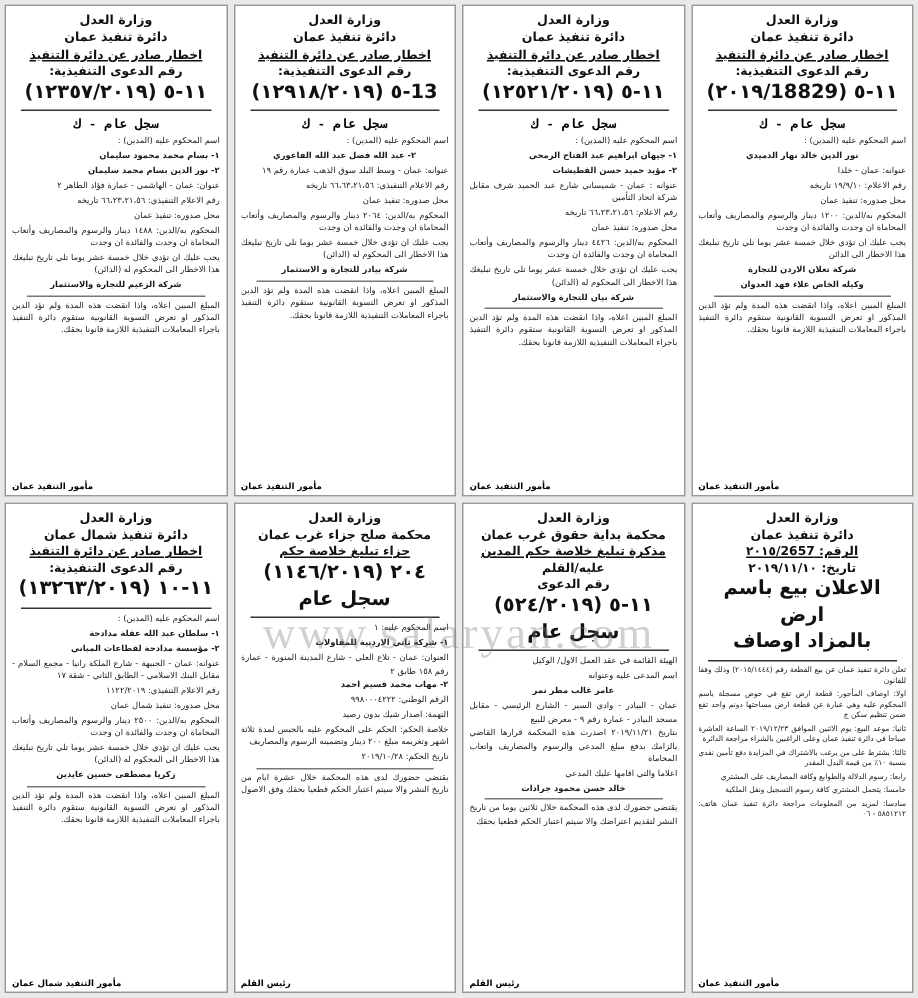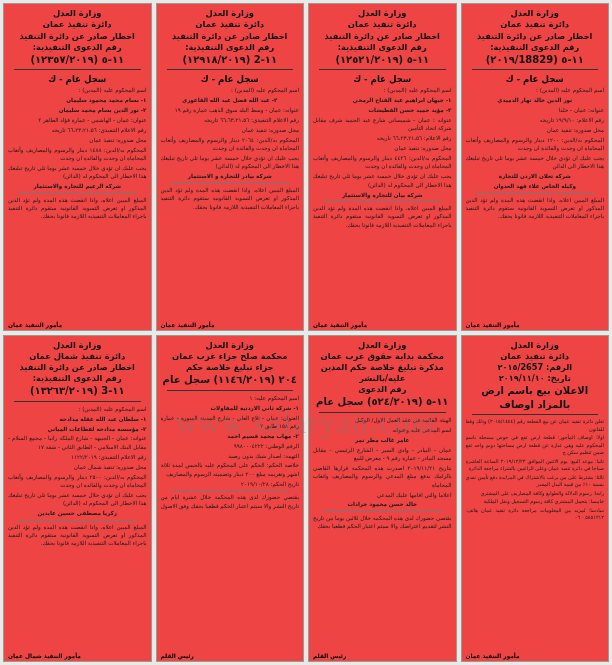--- a/index.html
+++ b/index.html
@@ -14,50 +14,51 @@
     width:612px;height:665px;
     display:grid;
     grid-template-columns:repeat(4,1fr);
     grid-template-rows:repeat(2,1fr);
     gap:4px;
     padding:3px;
     box-sizing:border-box;
     position:relative;
   }
   .ad{
-    background:#ef4444;
+    background:#ffffff;
     border:1px solid #9a9a94;
     box-sizing:border-box;
     padding:4px 4px 2px 4px;
     overflow:hidden;
     position:relative;
     display:flex;
     flex-direction:column;
   }
   .hdr{
     text-align:center;
     font-weight:bold;
     line-height:1.35;
     font-size:8.2px;
     color:#111;
   }
   .hdr .l1{font-size:8.4px;}
   .hdr .l2{font-size:8.4px;}
-  .hdr .l3{font-size:8.2px;}
+  .hdr .l3{font-size:8.2px;text-decoration:underline;}
   .hdr .l4{font-size:8.2px;text-align:center;}
-  .hdr .l5{font-size:10px;}
+  .hdr .l5{font-size:13px;}
   .rule{
     border-top:1px solid #333;
     margin:3px 6px 3px 6px;
   }
   .regno{
     text-align:center;
     font-weight:bold;
     font-size:8.6px;
     margin:1px 0 2px 0;
+    font-family:Liberation Mono, monospace;
   }
   .body{
     font-size:5.6px;
     line-height:1.5;
     color:#1a1a1a;
     text-align:justify;
     flex:1;
     overflow:hidden;
   }
   .body p{margin:0 0 1.5px 0;}
@@ -145,21 +146,21 @@
     </div>
     <div class="sign">مأمور التنفيذ عمان</div>
   </div>
 
   <div class="ad">
     <div class="hdr">
       <div class="l1">وزارة العدل</div>
       <div class="l2">دائرة تنفيذ عمان</div>
       <div class="l3">اخطار صادر عن دائرة التنفيذ</div>
       <div class="l4">رقم الدعوى التنفيذية:</div>
-      <div class="l5">١١-2 (١٢٩١٨/٢٠١٩)</div>
+      <div class="l5">13-٥ (١٢٩١٨/٢٠١٩)</div>
     </div>
     <div class="rule"></div>
     <div class="regno">سجل عام - ك</div>
     <div class="body">
       <p>اسم المحكوم عليه (المدين) :</p>
       <p class="c b">٢- عبد الله فضل عبد الله الفاعوري</p>
       <p>عنوانه: عمان - وسط البلد سوق الذهب عمارة رقم ١٩</p>
       <p>رقم الاعلام التنفيذي: ٦٦،٦٣،٢١،٥٦ تاريخه</p>
       <p>محل صدوره: تنفيذ عمان</p>
       <p>المحكوم به/الدين: ٢٠٦٤ دينار والرسوم والمصاريف وأتعاب المحاماة ان وجدت والفائدة ان وجدت</p>
@@ -217,21 +218,21 @@
       <p>سادسا: لمزيد من المعلومات مراجعة دائرة تنفيذ عمان هاتف: ٥٨٥١٢١٢ - ٠٦</p>
     </div>
     <div class="sign">مأمور التنفيذ عمان</div>
   </div>
 
   <div class="ad">
     <div class="hdr">
       <div class="l1">وزارة العدل</div>
       <div class="l2">محكمة بداية حقوق غرب عمان</div>
       <div class="l3">مذكرة تبليغ خلاصة حكم المدين</div>
-      <div class="l4">عليه/بالنشر</div>
+      <div class="l4">عليه/القلم</div>
       <div class="l4">رقم الدعوى</div>
       <div class="l5">١١-٥ (٥٢٤/٢٠١٩) سجل عام</div>
     </div>
     <div class="rule"></div>
     <div class="body">
       <p>الهيئة القائمة في عقد العمل الاول/ الوكيل</p>
       <p>اسم المدعى عليه وعنوانه</p>
       <p class="c b">عامر غالب مطر نمر</p>
       <p>عمان - البيادر - وادي السير - الشارع الرئيسي - مقابل مسجد البيادر - عمارة رقم ٩ - معرض للبيع</p>
       <p>بتاريخ ٢٠١٩/١١/٢١ اصدرت هذه المحكمة قرارها القاضي بالزامك بدفع مبلغ المدعي والرسوم والمصاريف واتعاب المحاماة</p>
@@ -265,21 +266,21 @@
     </div>
     <div class="sign">رئيس القلم</div>
   </div>
 
   <div class="ad">
     <div class="hdr">
       <div class="l1">وزارة العدل</div>
       <div class="l2">دائرة تنفيذ شمال عمان</div>
       <div class="l3">اخطار صادر عن دائرة التنفيذ</div>
       <div class="l4">رقم الدعوى التنفيذية:</div>
-      <div class="l5">١١-3 (١٣٢٦٣/٢٠١٩)</div>
+      <div class="l5">١١-١٠ (١٣٢٦٣/٢٠١٩)</div>
     </div>
     <div class="rule"></div>
     <div class="body">
       <p>اسم المحكوم عليه (المدين) :</p>
       <p class="b">١- سلطان عبد الله عقلة مدادحة</p>
       <p class="b">٢- مؤسسة مدادحة لقطاعات المباني</p>
       <p>عنوانه: عمان - الجبيهة - شارع الملكة رانيا - مجمع السلام - مقابل البنك الاسلامي - الطابق الثاني - شقة ١٧</p>
       <p>رقم الاعلام التنفيذي: ١١٢٢/٢٠١٩</p>
       <p>محل صدوره: تنفيذ شمال عمان</p>
       <p>المحكوم به/الدين: ٢٥٠٠ دينار والرسوم والمصاريف وأتعاب المحاماة ان وجدت والفائدة ان وجدت</p>

